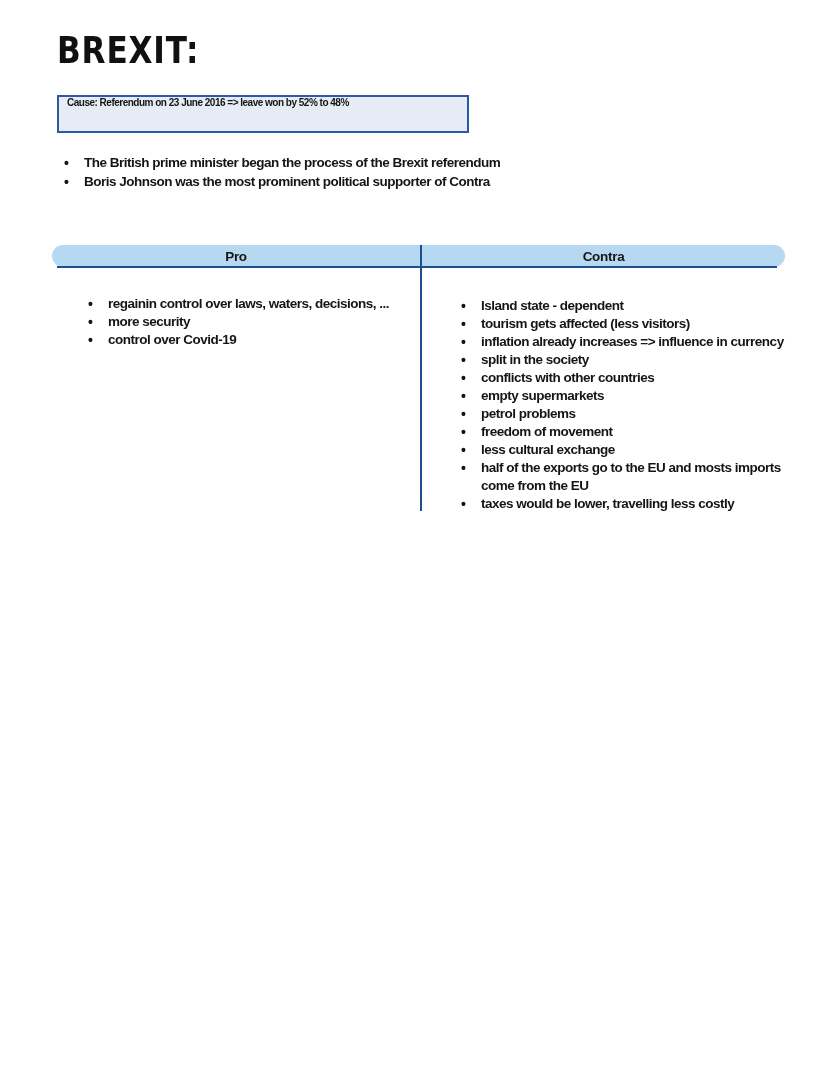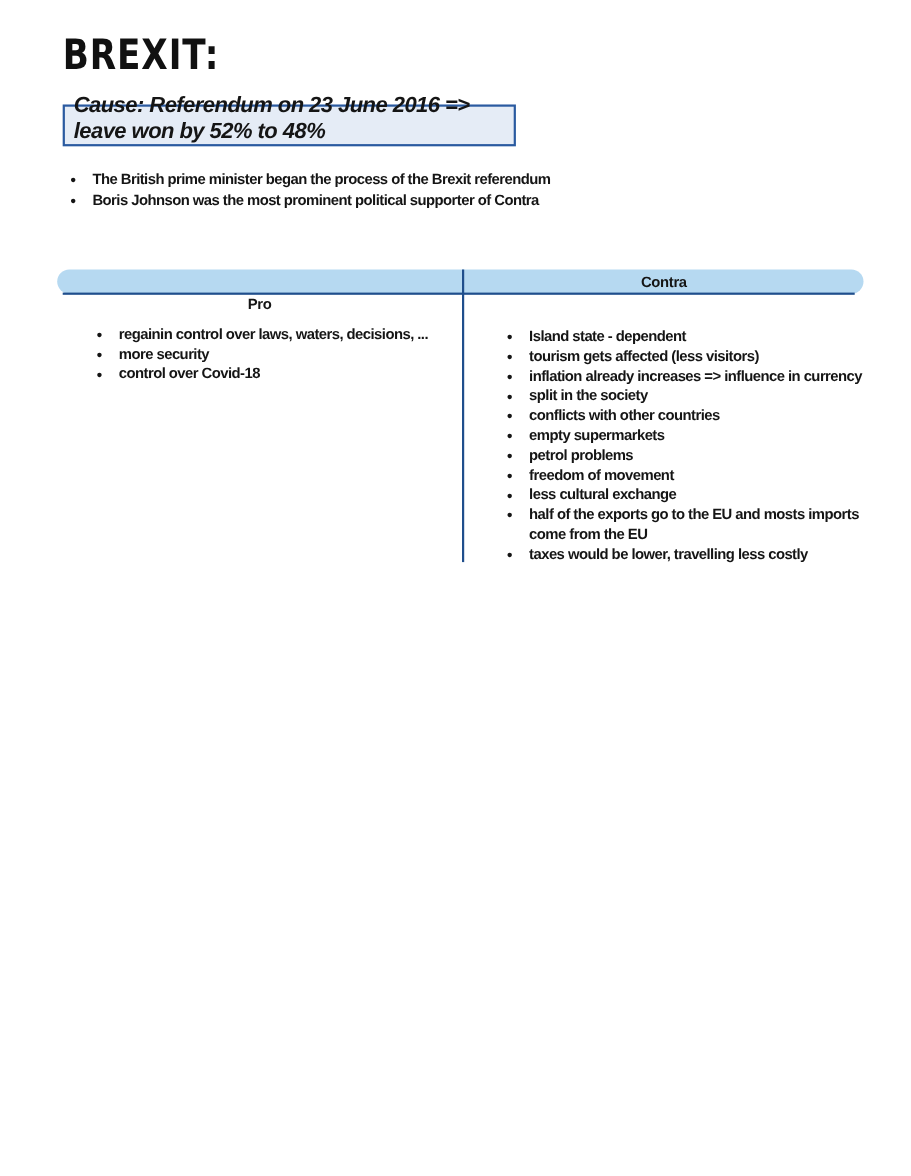--- a/index.html
+++ b/index.html
@@ -30,27 +30,26 @@
     .cause-box {
       position: absolute;
       left: 57px;
       top: 95px;
       width: 412px;
       height: 38px;
       box-sizing: border-box;
       background: #e5ecf6;
       border: 2px solid #2a5aa0;
       display: flex;
-      align-items: flex-end;
+      align-items: flex-start;
       padding-left: 8px;
-      font-size: 20px;
+      font-size: 10px;
       font-weight: bold;
       letter-spacing: -0.5px;
       color: #151515;
-      font-style: italic;
     }
     .intro-list {
       position: absolute;
       left: 62px;
       top: 154px;
       margin: 0;
       padding: 0;
       list-style: none;
     }
     .intro-list li, .col-list li {
@@ -96,21 +95,21 @@
     }
     .header-label {
       position: absolute;
       top: 249px;
       font-size: 13.5px;
       font-weight: bold;
       letter-spacing: -0.3px;
       color: #151515;
       text-align: center;
     }
-    .header-pro { left: 52px; width: 368px; margin-top: 20px; }
+    .header-pro { left: 52px; width: 368px; }
     .header-contra { left: 422px; width: 363px; }
     .col-list {
       position: absolute;
       margin: 12px;
       padding: 0;
       list-style: none;
     }
     .col-pro { left: 74px; top: 283px; width: 330px; }
     .col-contra { left: 447px; top: 285px; width: 345px; }
     .col-list li { line-height: 18px; }
@@ -133,21 +132,21 @@
   <div class="table-header"></div>
   <div class="header-underline"></div>
   <div class="col-divider"></div>
 
   <div class="header-label header-pro">Pro</div>
   <div class="header-label header-contra">Contra</div>
 
   <ul class="col-list col-pro">
     <li>regainin control over laws, waters, decisions, ...</li>
     <li>more security</li>
-    <li>control over Covid-18</li>
+    <li>control over Covid-19</li>
   </ul>
 
   <ul class="col-list col-contra">
     <li>Island state - dependent</li>
     <li>tourism gets affected (less visitors)</li>
     <li>inflation already increases =&gt; influence in currency</li>
     <li>split in the society</li>
     <li>conflicts with other countries</li>
     <li>empty supermarkets</li>
     <li>petrol problems</li>

